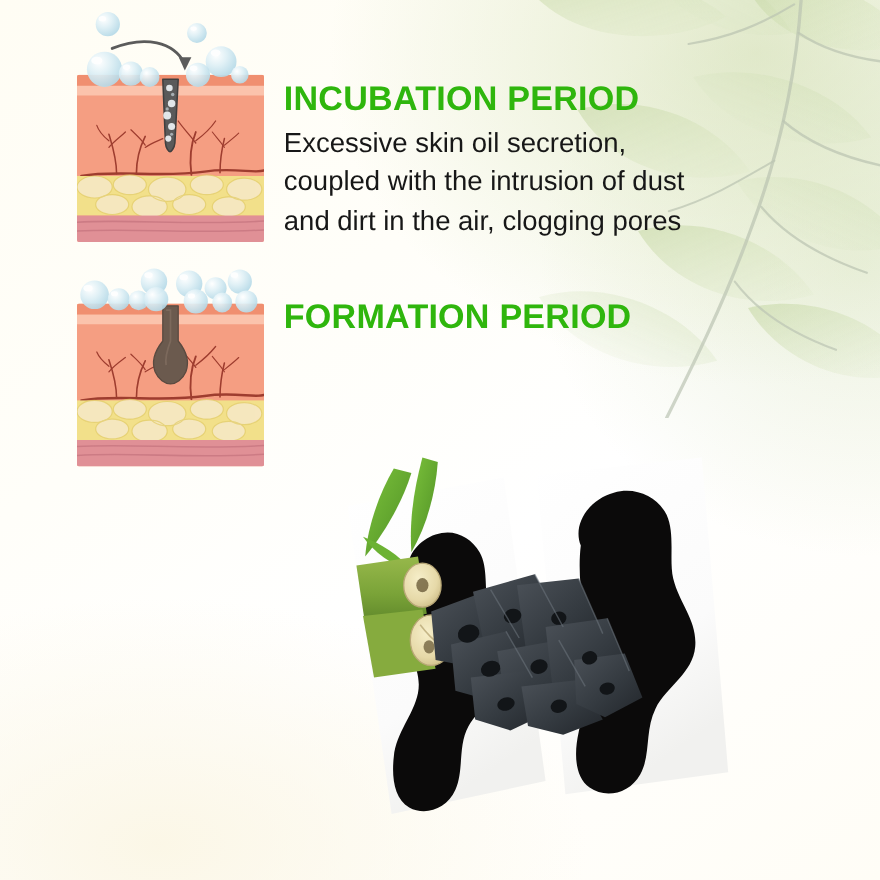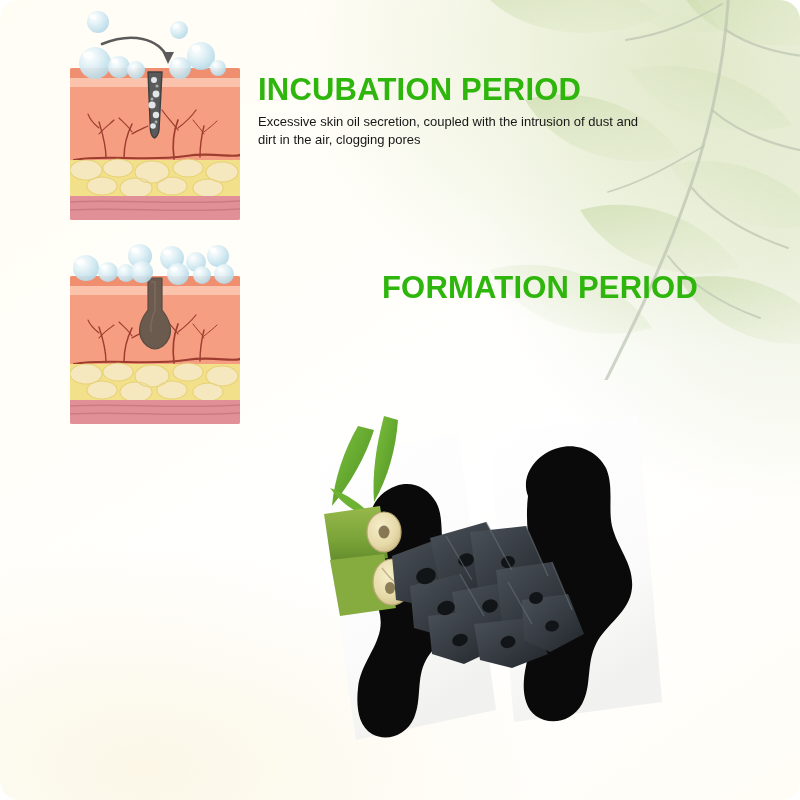--- a/index.html
+++ b/index.html
@@ -8,21 +8,20 @@
     padding: 0;
     background: #ffffff;
   }
   #page {
     position: relative;
     width: 800px;
     height: 800px;
     overflow: hidden;
     background: #fffefa;
     font-family: "Liberation Sans", sans-serif;
-    border-radius: 20px;
   }
 
   
   .bg-base {
     position: absolute;
     inset: 0;
     background:
       radial-gradient(ellipse 540px 420px at 86% 6%,  rgba(198,214,160,0.50) 0%, rgba(214,226,182,0.28) 42%, rgba(255,255,255,0) 72%),
       radial-gradient(ellipse 420px 380px at 98% 30%, rgba(205,219,172,0.38) 0%, rgba(255,255,255,0) 70%),
       radial-gradient(ellipse 520px 300px at 18% 96%, rgba(251,246,228,0.90) 0%, rgba(255,255,255,0) 75%),
@@ -44,34 +43,34 @@
     position: absolute;
     width: 178px;
   }
   .diagram svg { width: 100%; height: 100%; display: block; }
   #diagram-incubation { left: 66px; top: 2px;  height: 222px; }
   #diagram-formation  { left: 66px; top: 232px; height: 196px; }
 
   
   .text-block { position: absolute; }
   #block-incubation { left: 258px; top: 74px;  width: 400px; }
-  #block-formation  { left: 258px; top: 272px; width: 440px; text-align: right; }
+  #block-formation  { left: 258px; top: 272px; width: 440px; }
 
   .heading {
     margin: 0 0 6px 0;
     font-size: 31px;
     font-weight: bold;
     letter-spacing: 0.2px;
     line-height: 1.05;
     color: #2fb60d;
     white-space: nowrap;
   }
   .body-text {
     margin: 0;
-    font-size: 13px;
+    font-size: 25px;
     line-height: 1.42;
     color: #171717;
   }
 
   
   .photo-area {
     position: absolute;
     left: 300px; top: 410px;
     width: 500px; height: 390px;
   }

